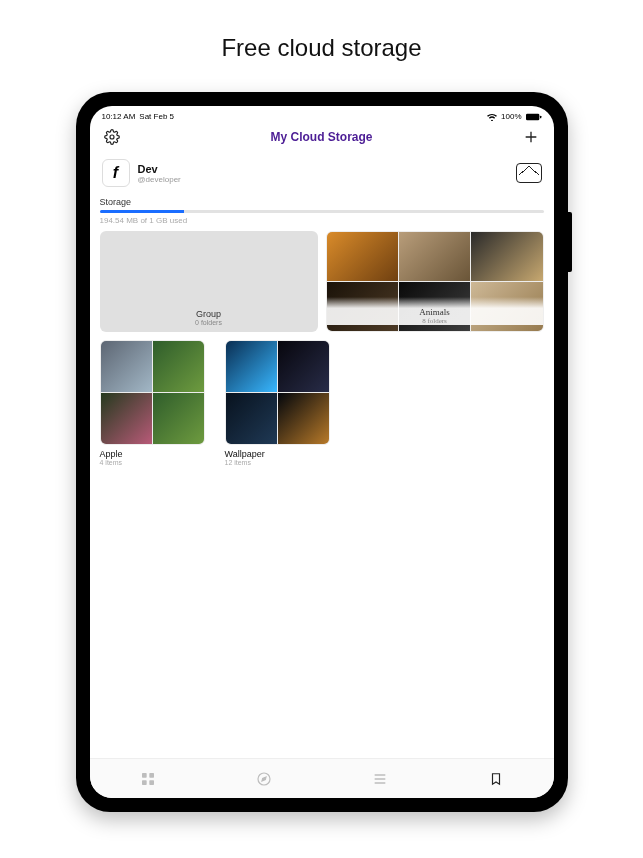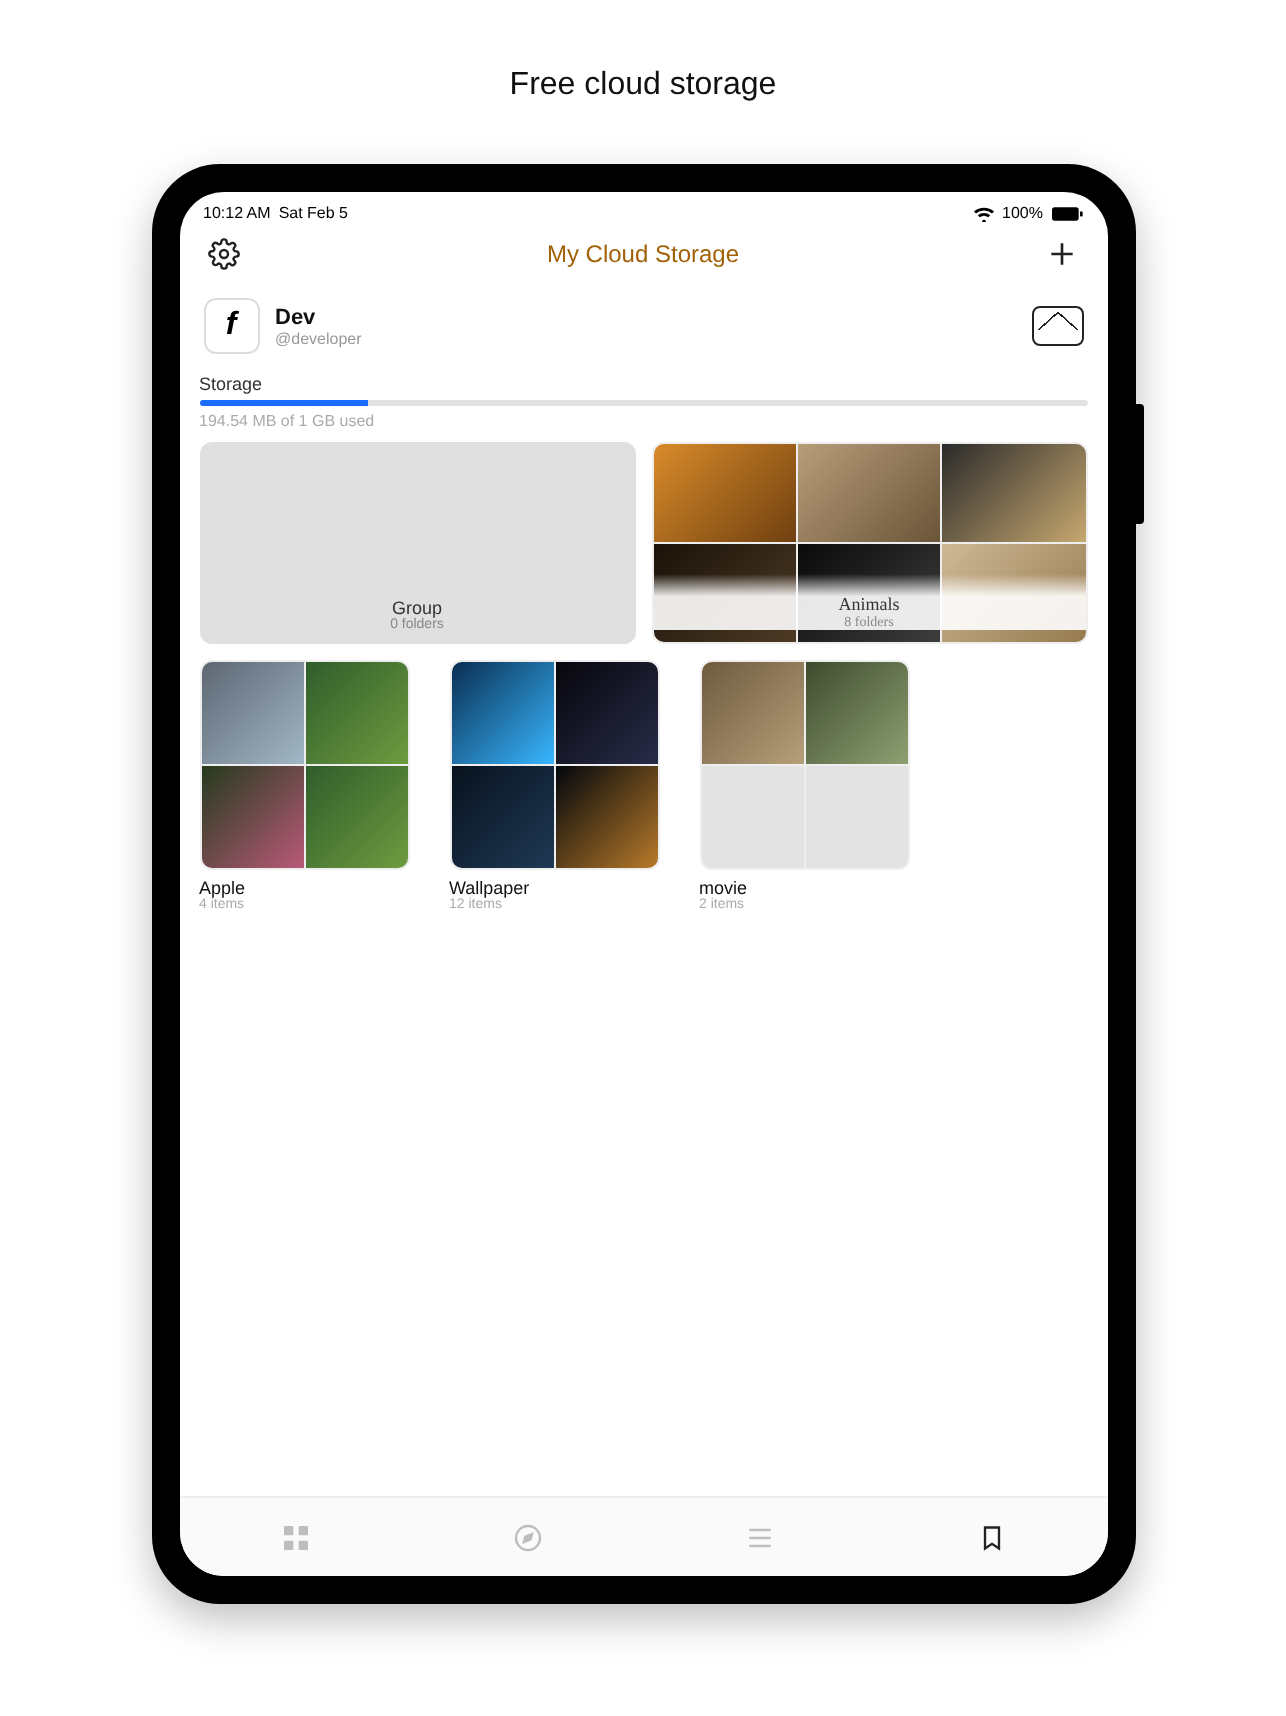--- a/index.html
+++ b/index.html
@@ -7,21 +7,21 @@
     width: 643px;
     height: 858px;
     background: #fff;
     font-family: -apple-system, BlinkMacSystemFont, "Helvetica Neue", Arial, sans-serif;
     display: flex;
     flex-direction: column;
     align-items: center;
     overflow: hidden;
   }
   .headline {
-    font-size: 16px;
+    font-size: 24px;
     font-weight: 400;
     margin-top: 34px;
     margin-bottom: 30px;
     color: #111;
   }
   .device {
     width: 492px;
     height: 720px;
     background: #000;
     border-radius: 34px;
@@ -59,22 +59,22 @@
   .statusbar .right{display:flex;gap:4px;align-items:center;}
   .wifi-icon svg, .battery-icon svg{display:block;}
   .navbar{
     display:flex;
     align-items:center;
     justify-content:space-between;
     padding:4px 12px 6px;
   }
   .nav-title{
     font-size:12px;
-    font-weight:400;
-    color:#a16207;
+    font-weight:700;
+    color:#4c1d95;
   }
   .icon-btn{
     width:20px;height:20px;
     display:flex;align-items:center;justify-content:center;
     color:#222;
   }
   .content{
     flex:1;
     overflow:hidden;
     padding:0 10px;
@@ -330,30 +330,20 @@
         <div class="folder small">
           <div class="thumb-grid">
             <div class="cell t-portal"></div>
             <div class="cell t-stars"></div>
             <div class="cell t-night"></div>
             <div class="cell t-town"></div>
           </div>
           <div class="below-label">Wallpaper</div>
           <div class="below-sub">12 items</div>
         </div>
-        <div class="folder small">
-          <div class="thumb-grid">
-            <div class="cell t-mov1"></div>
-            <div class="cell t-mov2"></div>
-            <div class="cell t-blank"></div>
-            <div class="cell t-blank"></div>
-          </div>
-          <div class="below-label">movie</div>
-          <div class="below-sub">2 items</div>
-        </div>
       </div>
 
 
     </div>
 
     <div class="tabbar">
       <div class="tab">
         <svg width="16" height="16" viewBox="0 0 24 24" fill="currentColor">
             <rect x="3" y="3" width="7" height="7" rx="1"></rect>
             <rect x="14" y="3" width="7" height="7" rx="1"></rect>

